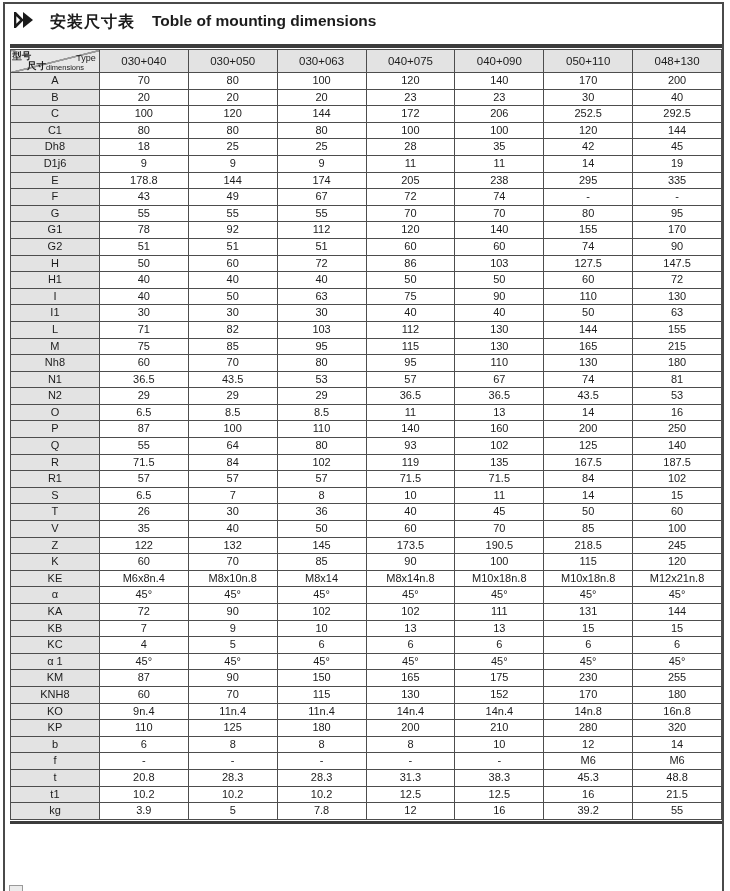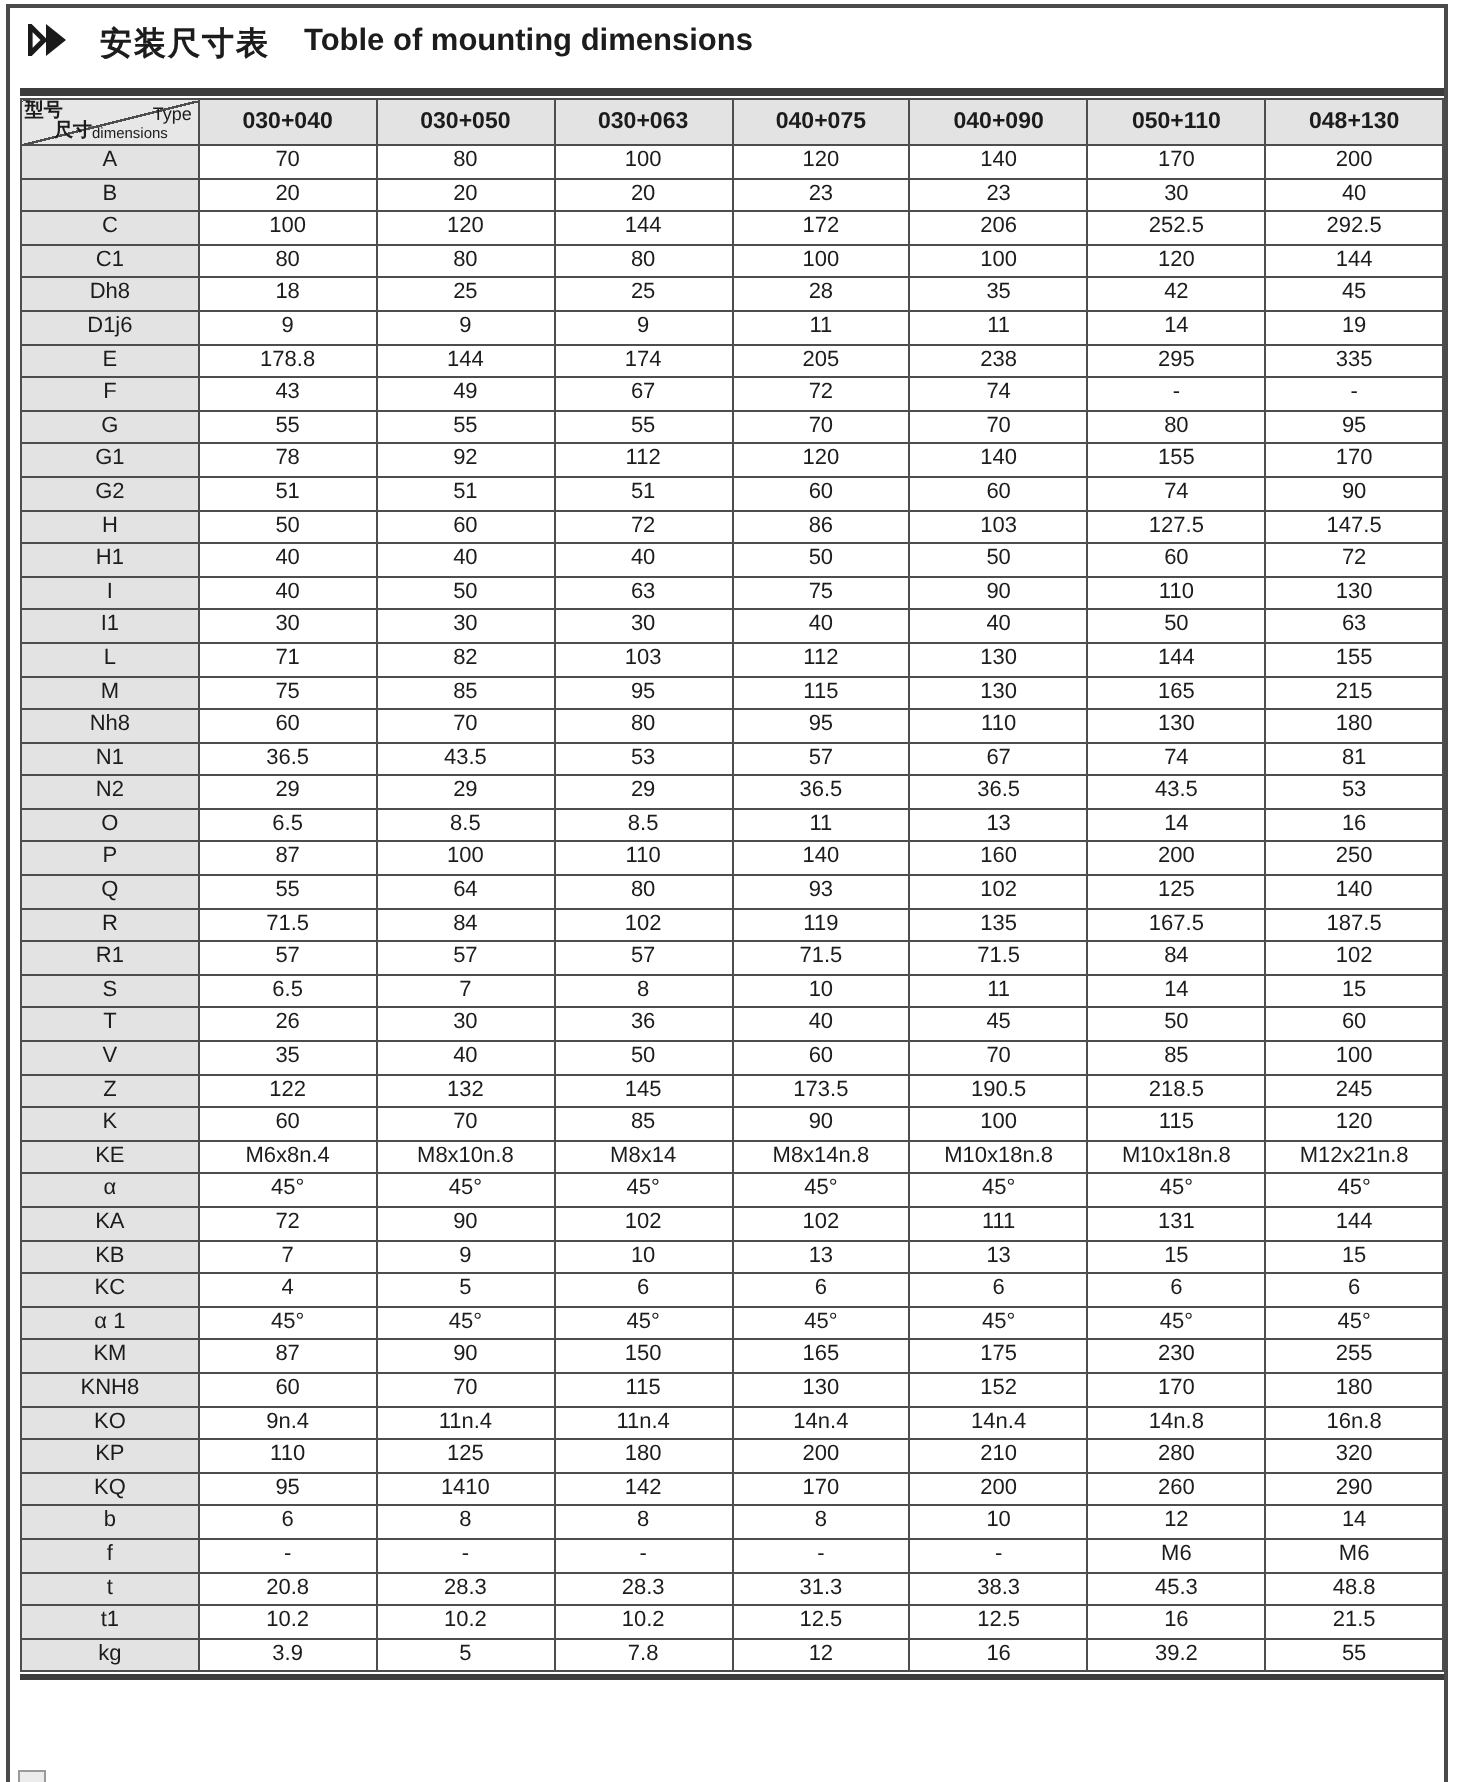--- a/index.html
+++ b/index.html
@@ -45,21 +45,21 @@
     border: 1px solid #4d4d4d;
     text-align: center;
     vertical-align: middle;
     font-size: 11px;
     height: 16.6px;
     padding: 0 2px;
     line-height: 1.05;
     white-space: nowrap;
     overflow: hidden;
   }
-  th { background: #e3e3e3; font-weight: bold; height: 23px; font-size: 11.5px; }
+  th { background: #e3e3e3; font-weight: normal; height: 23px; font-size: 11.5px; }
   td.label-cell { background: #e3e3e3; font-weight: 400; }
   td.value-cell { background: #ffffff; }
 
   th.corner-cell {
     position: relative;
     padding: 0;
     background: #e7e7e7;
     background-image: linear-gradient(to bottom right,
       transparent calc(50% - 0.6px), #4d4d4d calc(50% - 0.6px),
       #4d4d4d calc(50% + 0.6px), transparent calc(50% + 0.6px));
@@ -515,30 +515,20 @@
             <td class="label-cell">KP</td>
             <td class="value-cell">110</td>
             <td class="value-cell">125</td>
             <td class="value-cell">180</td>
             <td class="value-cell">200</td>
             <td class="value-cell">210</td>
             <td class="value-cell">280</td>
             <td class="value-cell">320</td>
           </tr>
           <tr>
-            <td class="label-cell">KQ</td>
-            <td class="value-cell">95</td>
-            <td class="value-cell">1410</td>
-            <td class="value-cell">142</td>
-            <td class="value-cell">170</td>
-            <td class="value-cell">200</td>
-            <td class="value-cell">260</td>
-            <td class="value-cell">290</td>
-          </tr>
-          <tr>
             <td class="label-cell">b</td>
             <td class="value-cell">6</td>
             <td class="value-cell">8</td>
             <td class="value-cell">8</td>
             <td class="value-cell">8</td>
             <td class="value-cell">10</td>
             <td class="value-cell">12</td>
             <td class="value-cell">14</td>
           </tr>
           <tr>

